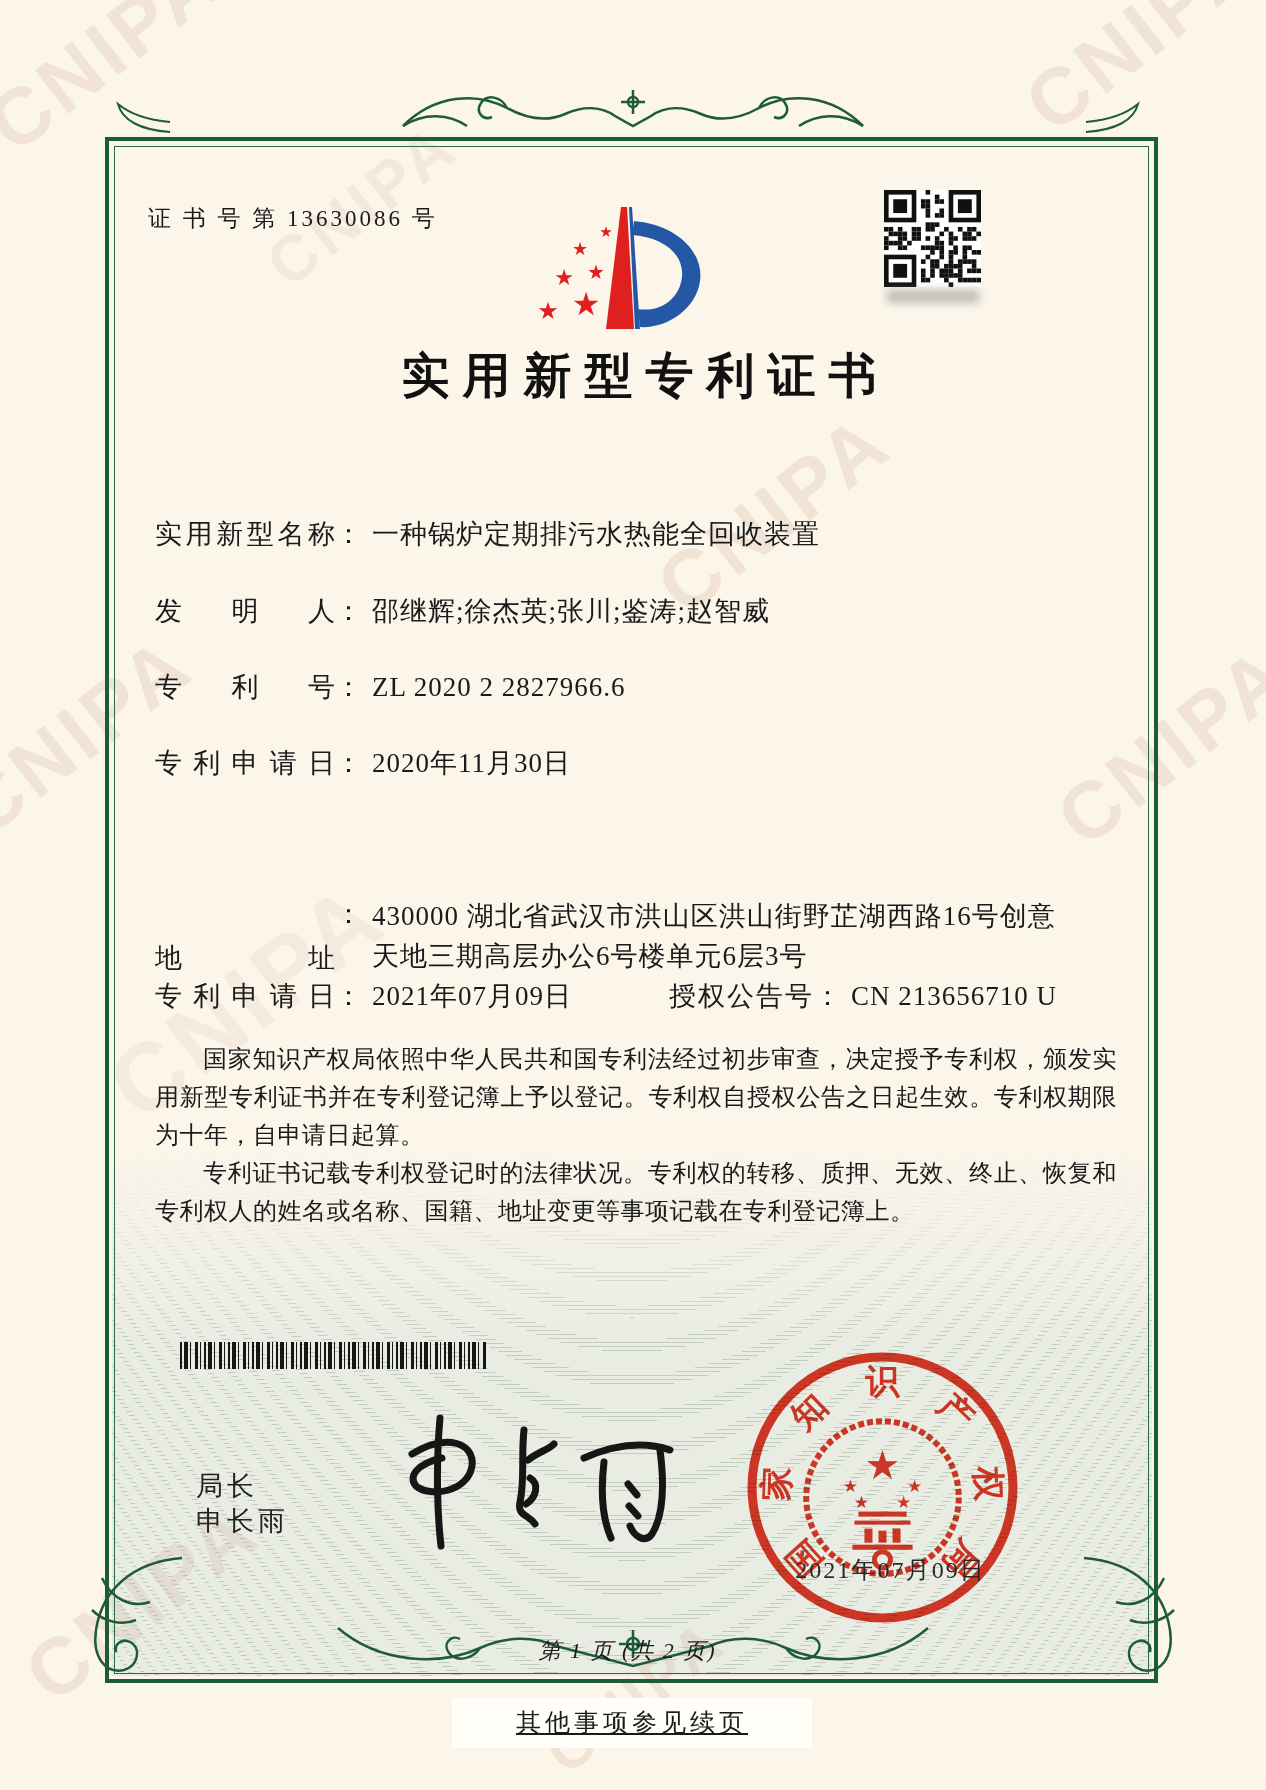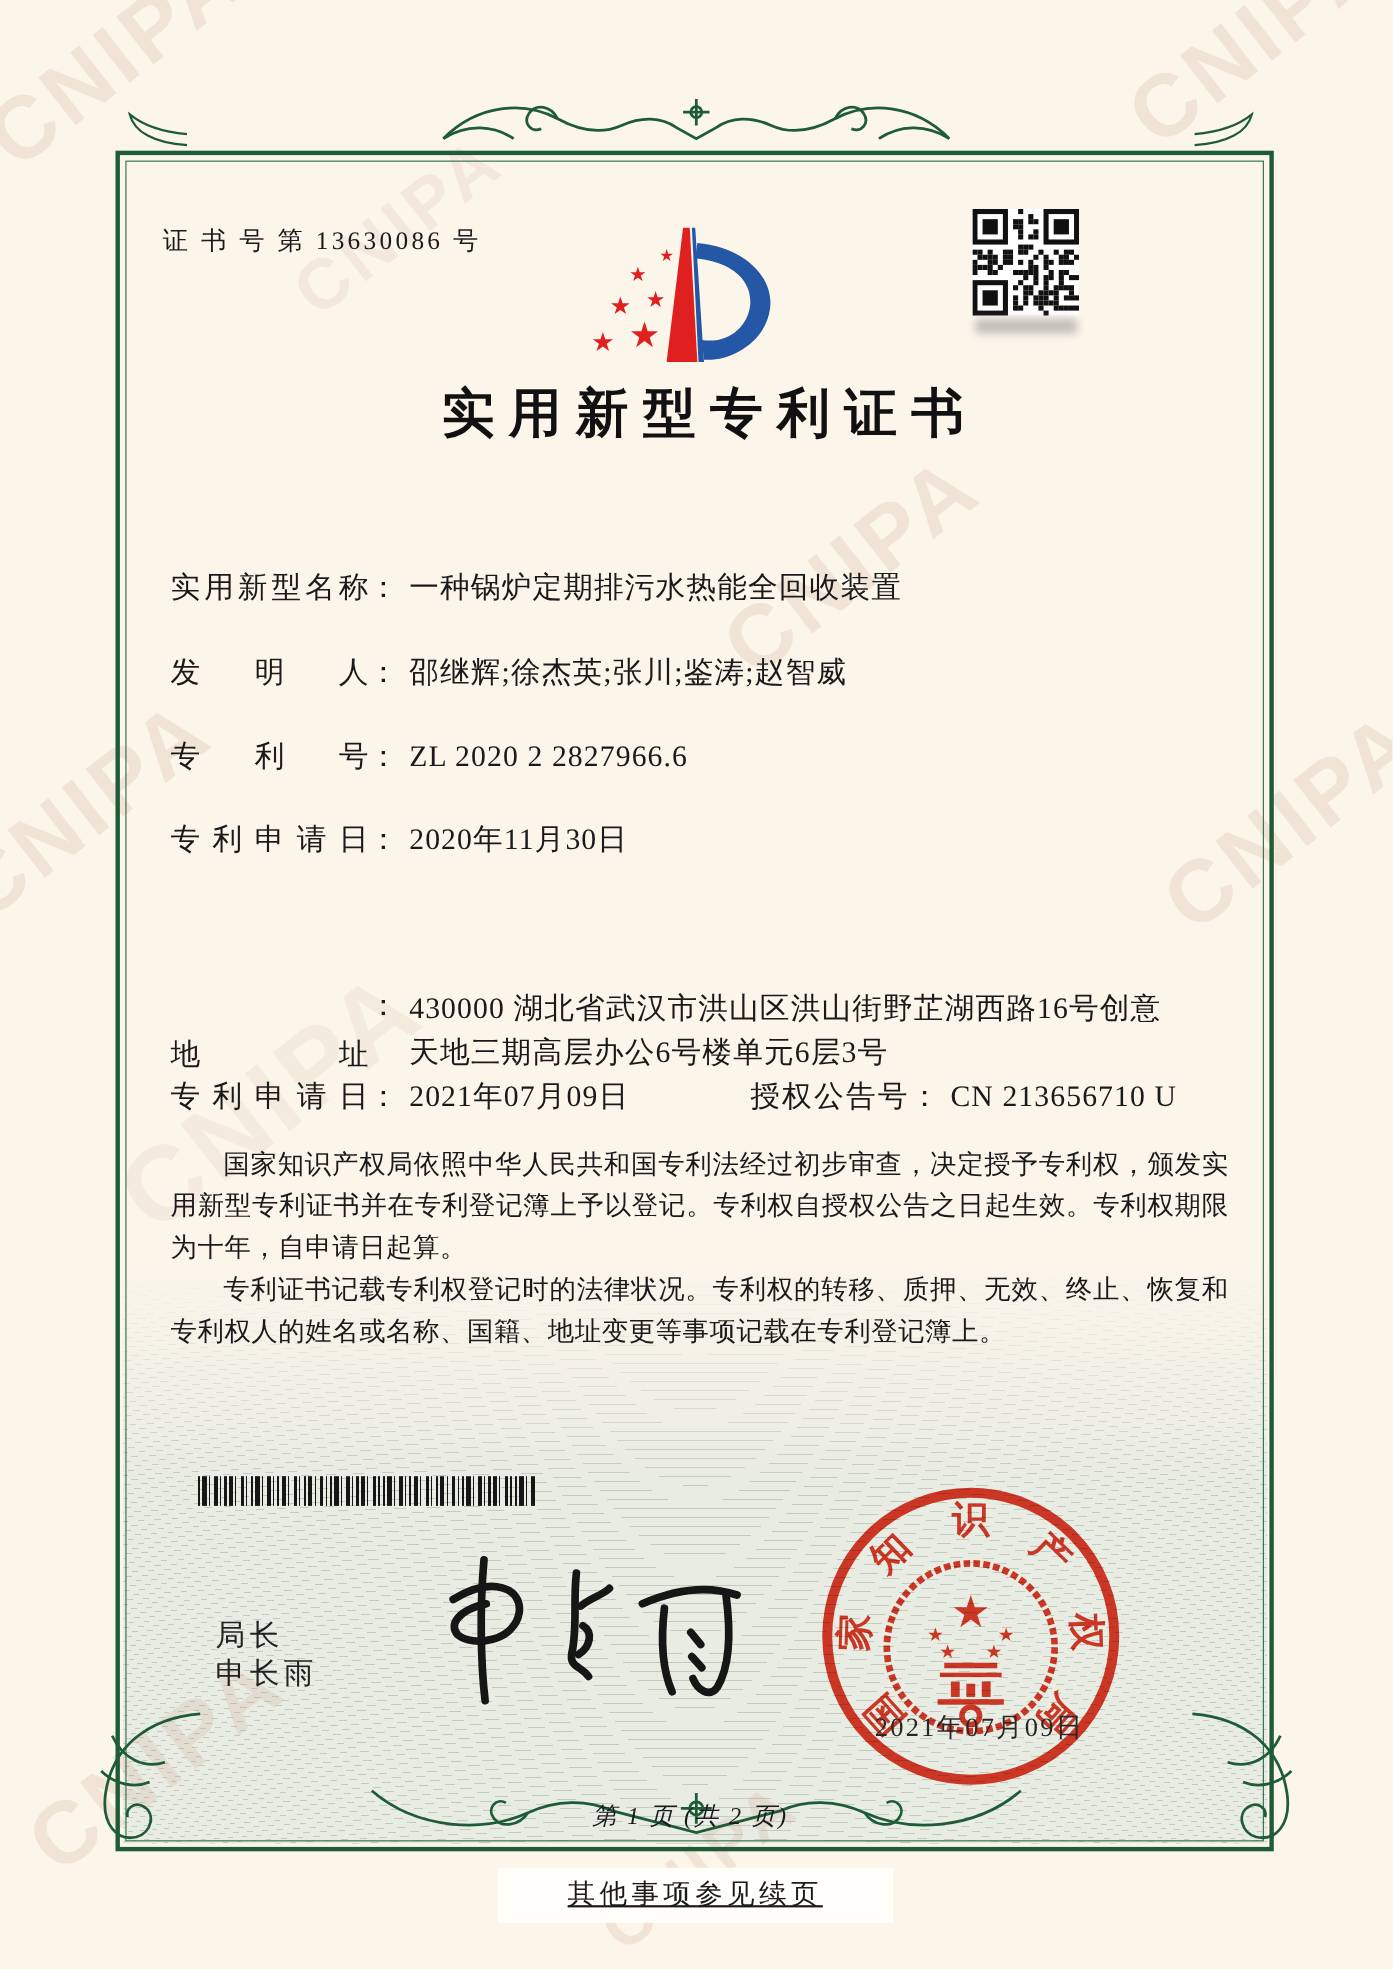--- a/index.html
+++ b/index.html
@@ -28,21 +28,21 @@
   .qr-blur{position:absolute;left:887px;top:290px;width:92px;height:13px;background:#8f8f8f;
            filter:blur(4px);opacity:.55;z-index:3;}
   .title{position:absolute;left:0;top:344px;width:1266px;text-align:center;z-index:3;
          font-size:48px;font-weight:700;letter-spacing:13px;padding-left:25px;box-sizing:border-box;color:#111;}
   
   .row{position:absolute;left:155px;z-index:3;font-size:27px;white-space:nowrap;}
   .lab{display:inline-block;width:180px;text-align:justify;text-align-last:justify;vertical-align:bottom;}
   .val{margin-left:10px;letter-spacing:1px;}
   .addr-val{display:inline-block;vertical-align:top;margin-left:10px;letter-spacing:1px;line-height:40px;}
   .addr-val span{display:block;}
-  .pair2{position:absolute;left:527px;top:0;text-align:right;}
+  .pair2{position:absolute;left:514px;top:0;text-align:right;}
   .pair2 .lab2{letter-spacing:2px;}
   
   .body-text{position:absolute;left:155px;top:1040px;width:962px;z-index:3;}
   .body-text p{margin:0;font-size:24px;line-height:38px;text-indent:2em;text-align:justify;letter-spacing:.5px;}
   
   .barcode{position:absolute;left:180px;top:1342px;width:308px;height:27px;z-index:3;
     background:repeating-linear-gradient(90deg,
       #161616 0 2px, rgba(0,0,0,0) 2px 4px,
       #161616 4px 8px, rgba(0,0,0,0) 8px 10px,
       #161616 10px 11px, rgba(0,0,0,0) 11px 15px,

